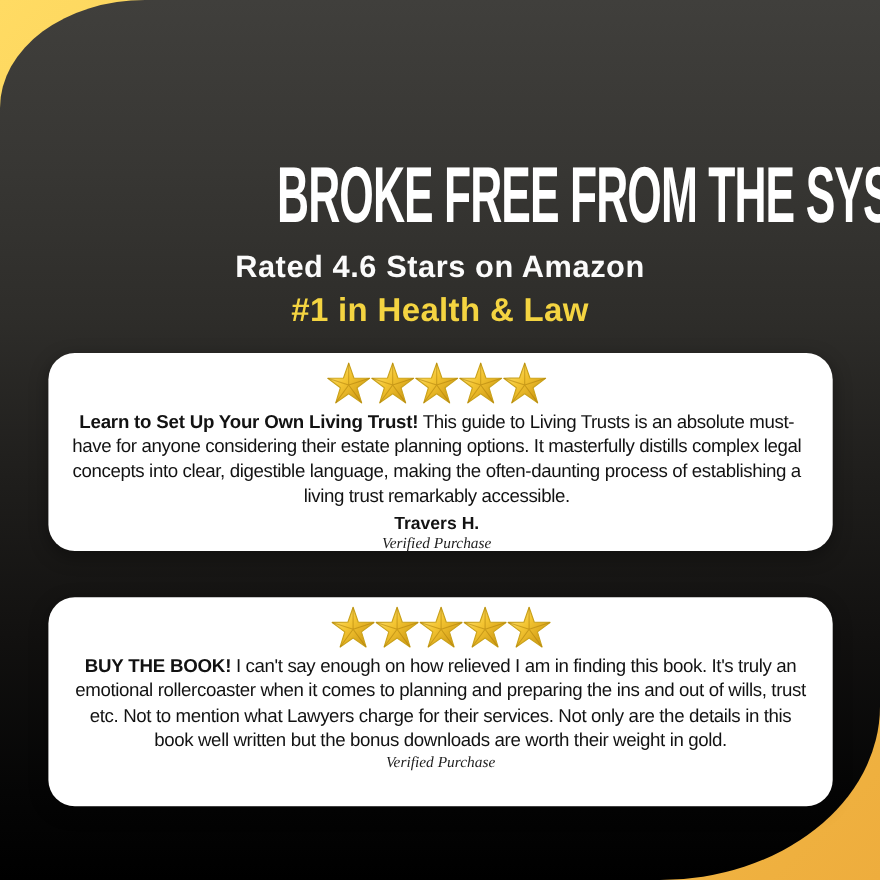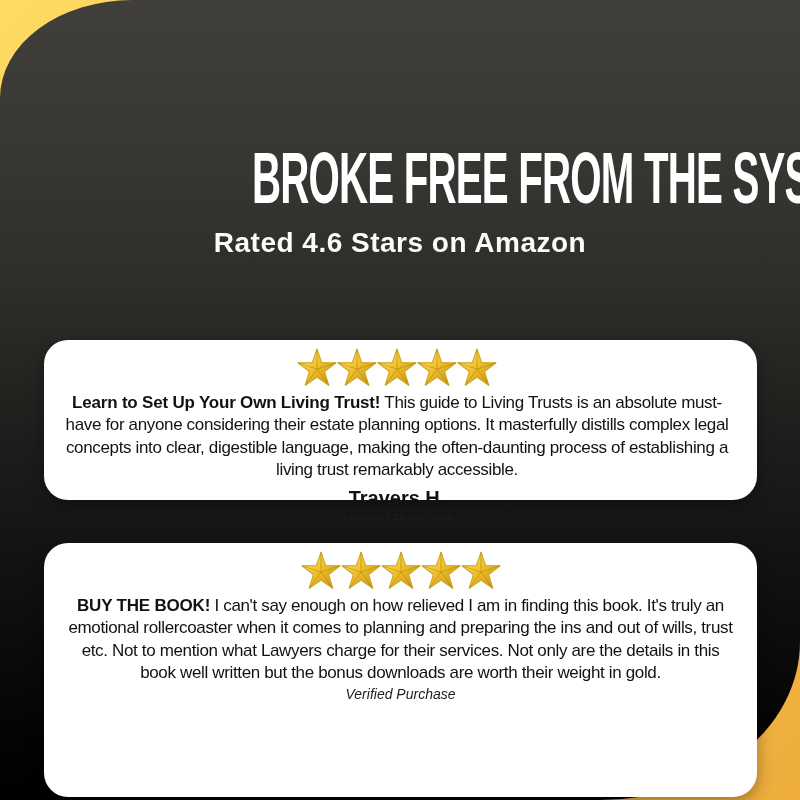--- a/index.html
+++ b/index.html
@@ -79,50 +79,51 @@
   .card {
     position: absolute;
     left: 44px;
     width: 713px;
     box-sizing: border-box;
     padding: 0 24px;
     background: #ffffff;
     border-radius: 24px;
     box-shadow: 0 5px 16px rgba(0,0,0,0.35);
   }
-  .card--one { top: 340px; height: 160px; padding-left: 17px; }
-  .card--two { top: 543px; height: 254px; }
+  .card--one { top: 321px; height: 180px; padding-left: 17px; }
+  .card--two { top: 543px; height: 190px; }
   .stars {
     display: flex;
     justify-content: center;
     align-items: center;
     margin-top: 7px;
     height: 42px;
   }
   .star { width: 42px; height: 42px; margin: 0 -1px; }
   .review-text {
     margin: 3px auto 0;
     max-width: 665px;
     font-size: 17px;
     line-height: 1.32;
     letter-spacing: -0.35px;
     color: #121212;
   }
   .review-text b { letter-spacing: -0.2px; }
   .reviewer {
     margin-top: 5px;
-    font-size: 20px;
+    font-size: 16px;
     font-weight: bold;
     color: #121212;
   }
   .verified {
     margin-top: 1px;
     font-size: 14px;
     font-style: italic;
     color: #1c1c1c;
+    font-family: Liberation Serif, serif;
   }
   .svg-defs { position: absolute; width: 0; height: 0; }
 </style>
 </head>
 <body>
 
 <svg class="svg-defs" aria-hidden="true">
   <defs>
     <linearGradient id="starGrad" x1="0" y1="0" x2="1" y2="0.9">
       <stop offset="0" stop-color="#ffe987"></stop>
@@ -139,20 +140,21 @@
 <div class="canvas">
   <div class="dark-layer"></div>
 
   <div class="content">
     <div class="headline"><span class="squeeze-1">100,000+ FAMILIES</span></div>
 
     <div class="subheadline"><span class="squeeze-2">BROKE FREE FROM THE SYSTEM</span></div>
 
     <div class="rating-line">Rated 4.6 Stars on Amazon</div>
 
+    <div class="rank-line">#1 in Health &amp; Law</div>
 
     <section class="card card--one">
       <div class="stars">
           <svg class="star" viewBox="0 0 40 40">
             <use href="#star-shape"></use>
           </svg>
           <svg class="star" viewBox="0 0 40 40">
             <use href="#star-shape"></use>
           </svg>
           <svg class="star" viewBox="0 0 40 40">

